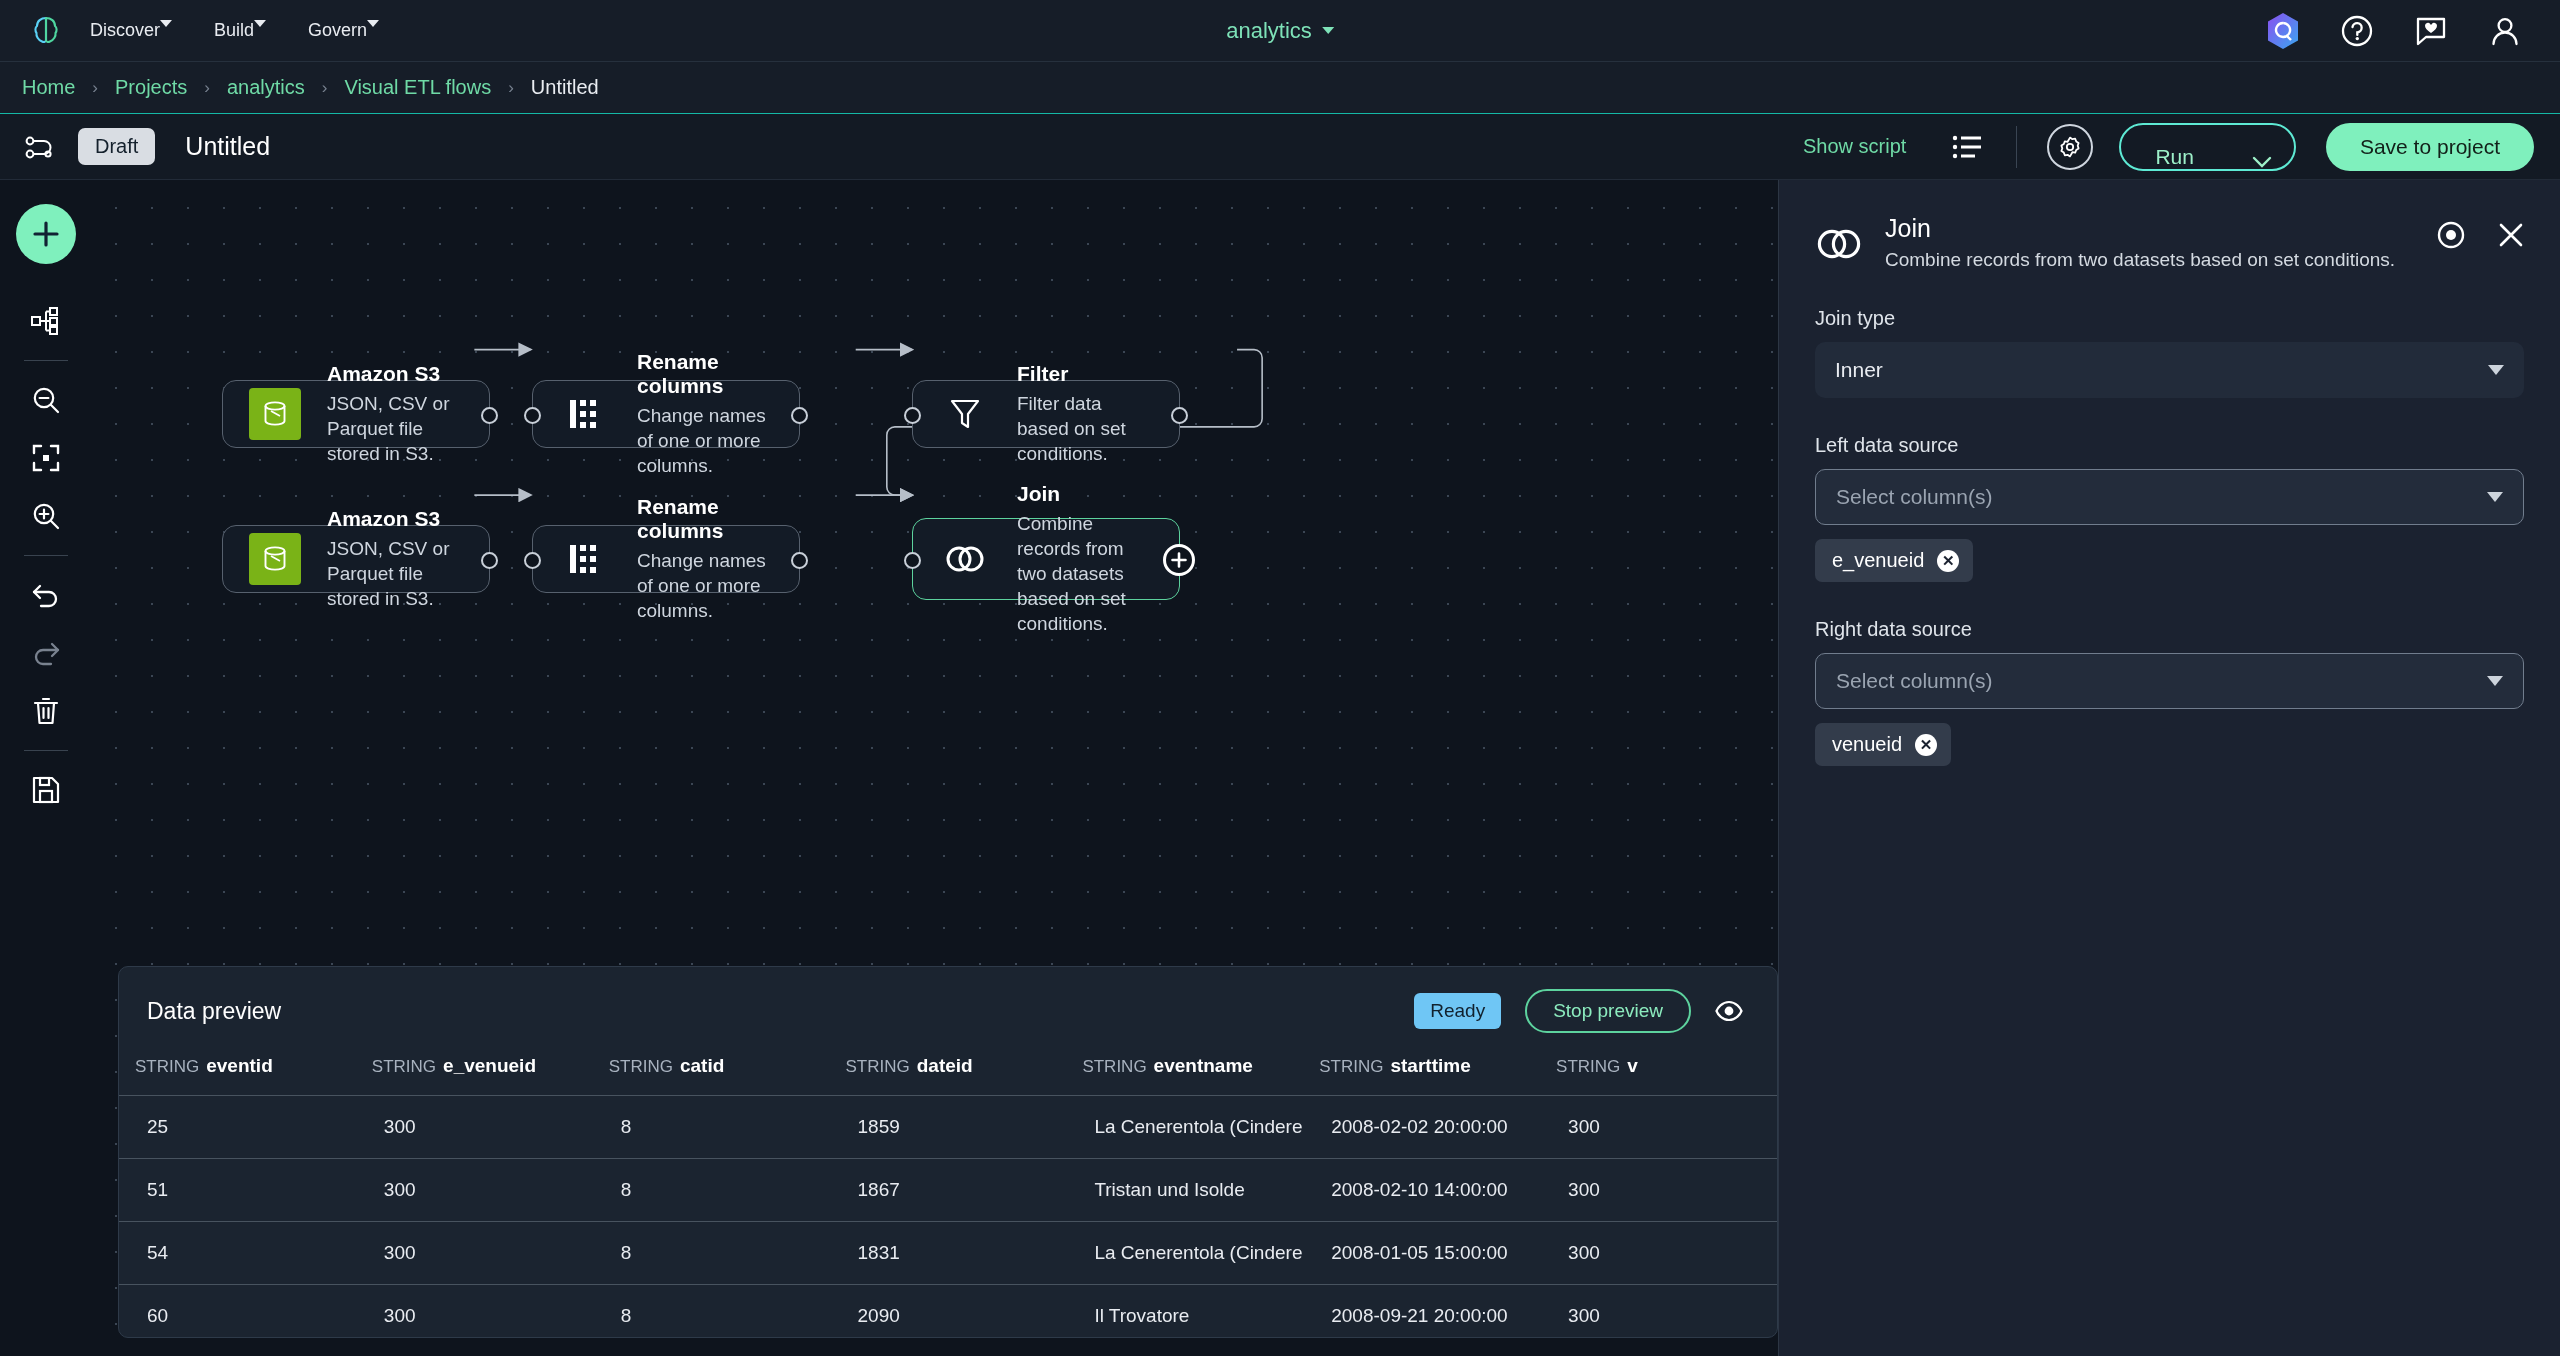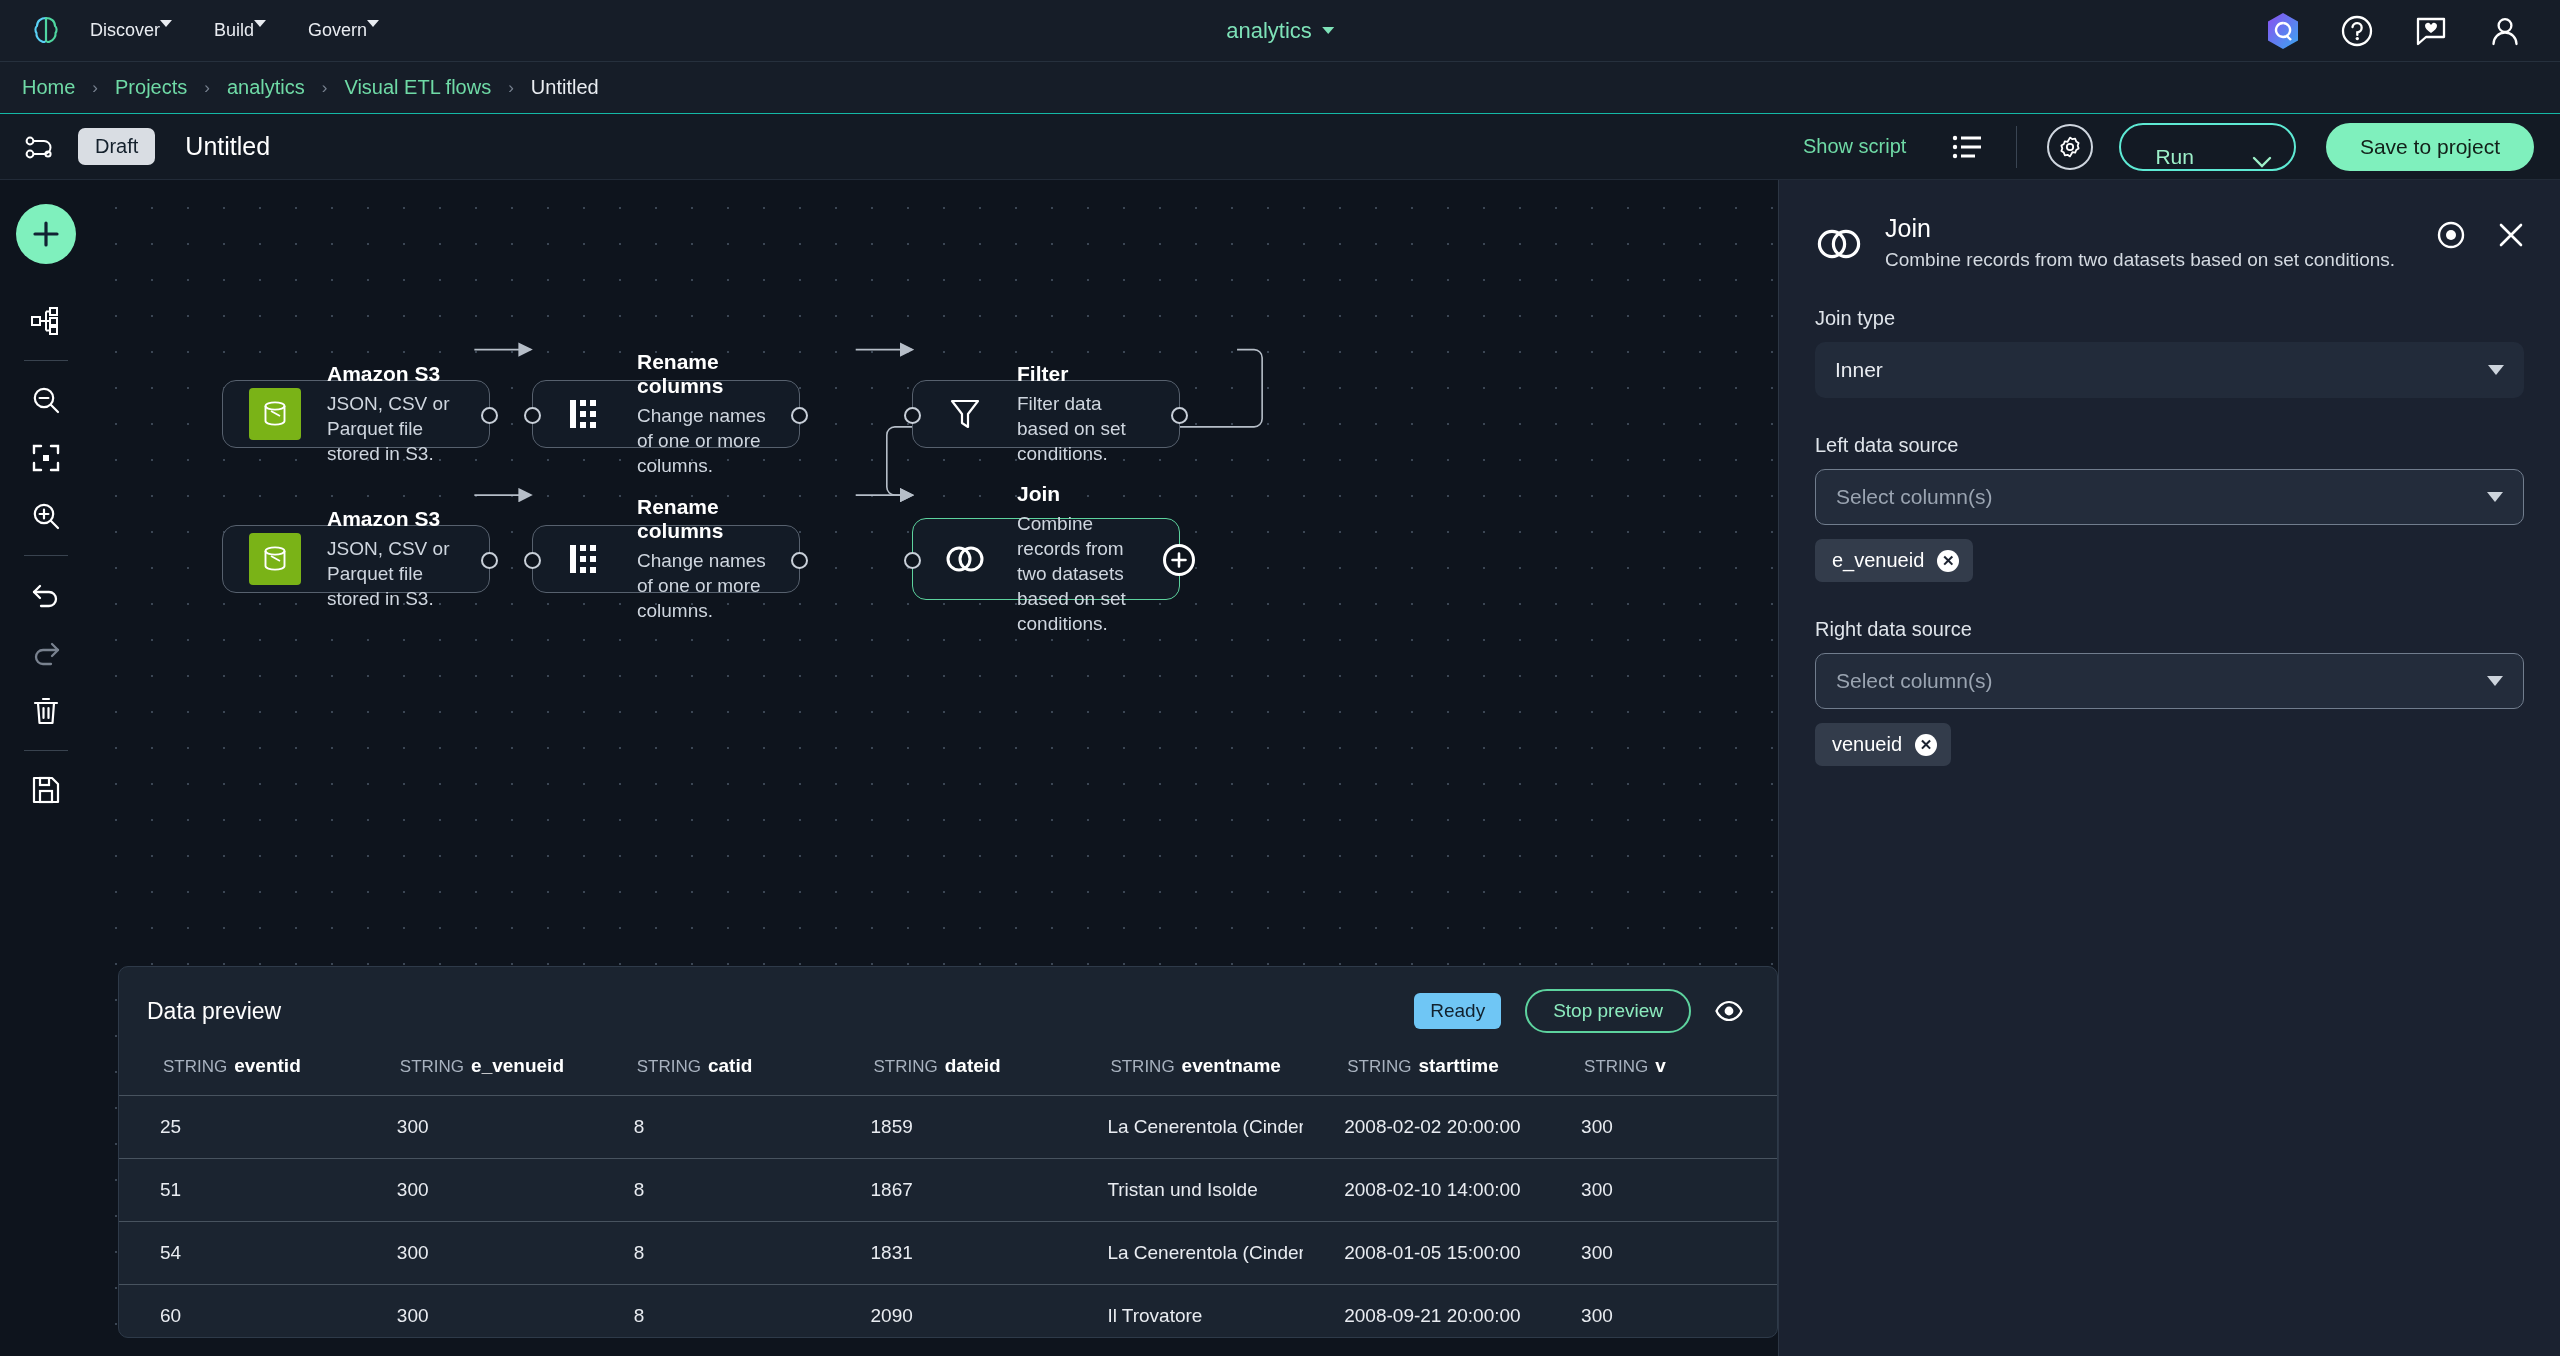--- a/index.html
+++ b/index.html
@@ -126,26 +126,26 @@
     background: #1b2430; border: 1px solid #2e3a49; border-radius: 10px;
     display: flex; flex-direction: column; overflow: hidden;
   }
   .pv-head { display: flex; align-items: center; padding: 22px 34px 18px 28px; }
   .pv-title { font-size: 23px; color: #fff; }
   .pv-actions { margin-left: auto; display: flex; align-items: center; gap: 24px; }
   .ready-badge { background: #6fc6f5; color: #11212e; font-size: 19px; padding: 7px 16px; border-radius: 6px; }
   .stop-btn { border: 2px solid #5dd39e; color: #8cebbe; font-size: 19px; padding: 9px 26px; border-radius: 26px; cursor: pointer; }
   table { width: 100%; border-collapse: collapse; table-layout: fixed; }
   th {
-    text-align: left; font-weight: normal; padding: 4px 10px 18px 44px;
+    text-align: left; font-weight: normal; padding: 4px 10px 18px 16px;
     font-size: 17px; color: #a8b2bf; white-space: nowrap; overflow: hidden;
   }
   th .colname { color: #ffffff; font-weight: bold; font-size: 19px; margin-left: 7px; }
   td {
-    padding: 20px 10px 20px 41px; font-size: 19px; color: #e9ecf1;
+    padding: 20px 10px 20px 28px; font-size: 19px; color: #e9ecf1;
     border-top: 1px solid #3a4插454; white-space: nowrap; overflow: hidden;
   }
   tbody tr td { border-top: 1px solid #48535f; }
   .pager { display: flex; align-items: center; justify-content: flex-end; gap: 26px; padding: 22px 34px 24px 0; font-size: 19px; color: #dfe4ea; border-top: 1px solid #48535f; }
   .pg-select { display: inline-flex; align-items: center; gap: 9px; cursor: pointer; }
   .pg-arrow { cursor: pointer; font-size: 24px; color: #c6cdd6; padding: 0 6px; }
 
   
   .panel {
     width: 782px; flex: 0 0 782px; background: #1b2230;

